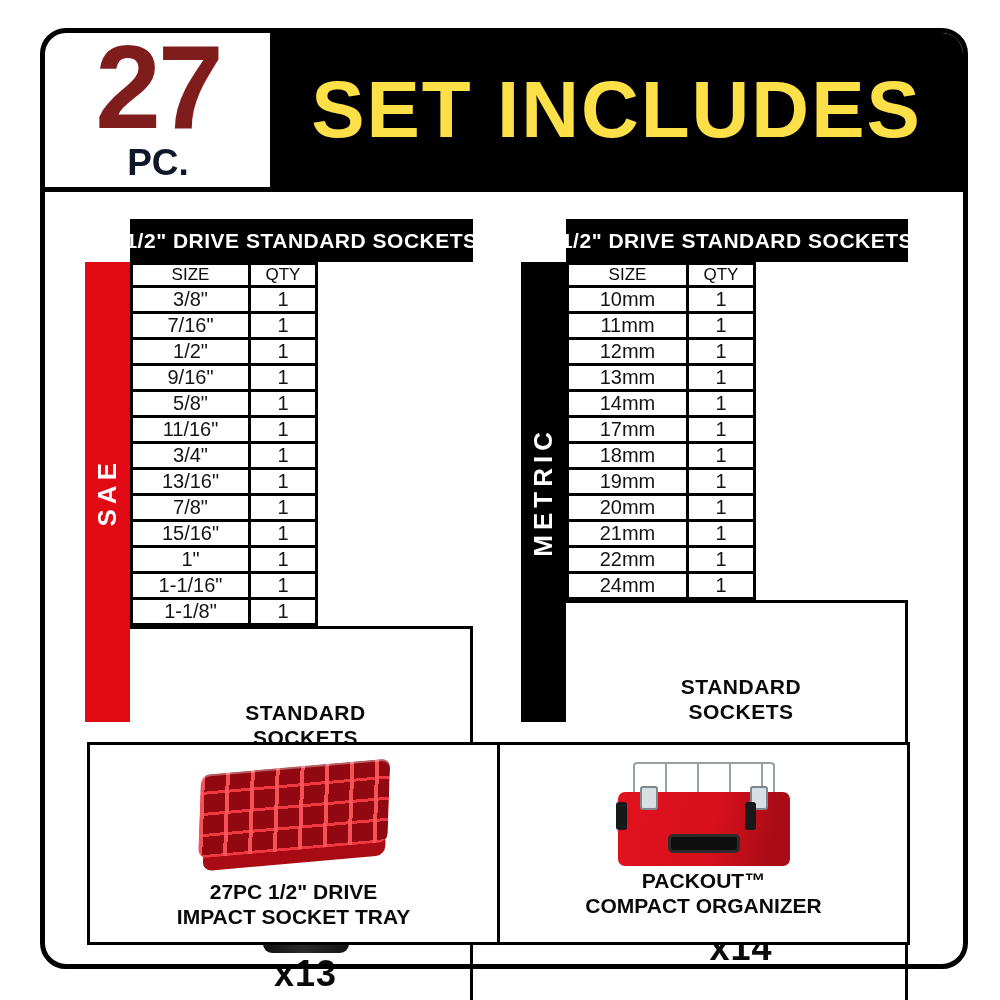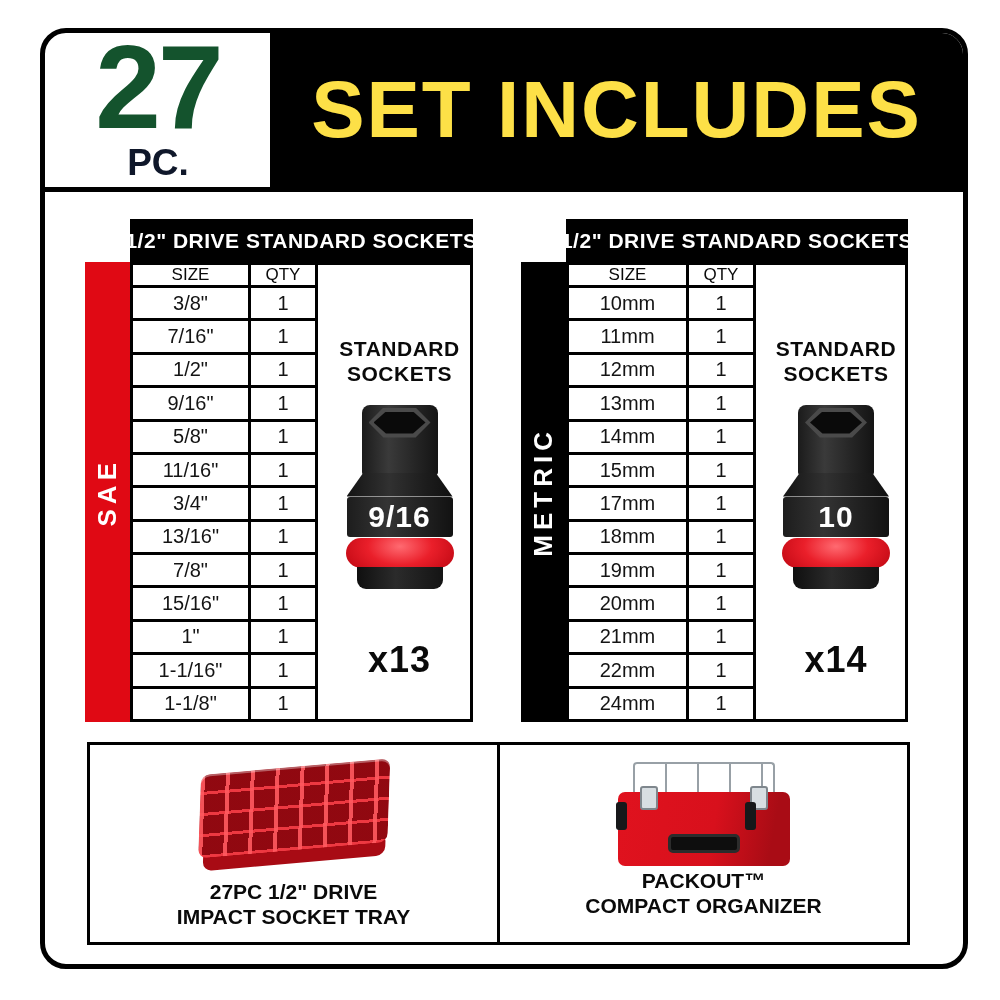--- a/index.html
+++ b/index.html
@@ -25,21 +25,21 @@
   .ph-left{left:130px;top:219px;width:343px;}
   .ph-right{left:566px;top:219px;width:342px;}
   .side-bar{position:absolute;top:262px;width:45px;height:460px;display:flex;
             align-items:center;justify-content:center;z-index:3;}
   .sb-sae{left:85px;}
   .sb-metric{left:521px;background:#000;}
   .side-bar span{writing-mode:vertical-rl;transform:rotate(180deg);color:#fff;font-weight:800;
                  font-size:26px;letter-spacing:5px;}
 
   
-  .panel-table{position:absolute;top:262px;height:460px;display:flex;z-index:3;}
+  .panel-table{position:absolute;top:262px;height:460px;display:flex;z-index:3;flex-direction:column;}
   .pt-left{left:130px;width:343px;}
   .pt-right{left:566px;width:342px;}
   table.sizes{border-collapse:collapse;table-layout:fixed;height:100%;background:#fff;}
   .pt-left table.sizes{width:185px;}
   .pt-right table.sizes{width:187px;}
   table.sizes th,table.sizes td{border:3px solid #000;text-align:center;padding:0;}
   table.sizes th{font-size:17px;font-weight:400;}
   table.sizes td{font-size:20px;font-weight:400;color:#141414;}
   .callout{flex:1;border:3px solid #000;border-left:none;display:flex;flex-direction:column;
            align-items:center;background:#fff;padding-left:11px;}
@@ -100,21 +100,21 @@
   .org-latch.left{left:-2px;} .org-latch.right{right:34px;}
   .org-handle{position:absolute;bottom:13px;left:50%;transform:translateX(-50%);width:72px;height:19px;
         background:#0e0e0e;border:3px solid #2c2c2c;border-radius:5px;box-sizing:border-box;z-index:4;}
 </style>
 </head>
 <body>
 
 <div class="canvas">
 
   <div class="pc-box">
-    <div class="pc-number" style="color:#14532d">27</div>
+    <div class="pc-number" style="color:#7f1d1d">27</div>
     <div class="pc-unit" style="color:#0f172a">PC.</div>
   </div>
 
   <div class="top-band">
     <div class="title">SET INCLUDES</div>
   </div>
   <div class="band-divider"></div>
 
   <div class="panel-header ph-left">1/2" DRIVE STANDARD SOCKETS</div>
   <div class="side-bar sb-sae" style="background:#e00914">
@@ -239,24 +239,20 @@
           </tr>
           <tr>
             <td>13mm</td>
             <td>1</td>
           </tr>
           <tr>
             <td>14mm</td>
             <td>1</td>
           </tr>
           <tr>
-            <td>15mm</td>
-            <td>1</td>
-          </tr>
-          <tr>
             <td>17mm</td>
             <td>1</td>
           </tr>
           <tr>
             <td>18mm</td>
             <td>1</td>
           </tr>
           <tr>
             <td>19mm</td>
             <td>1</td>

